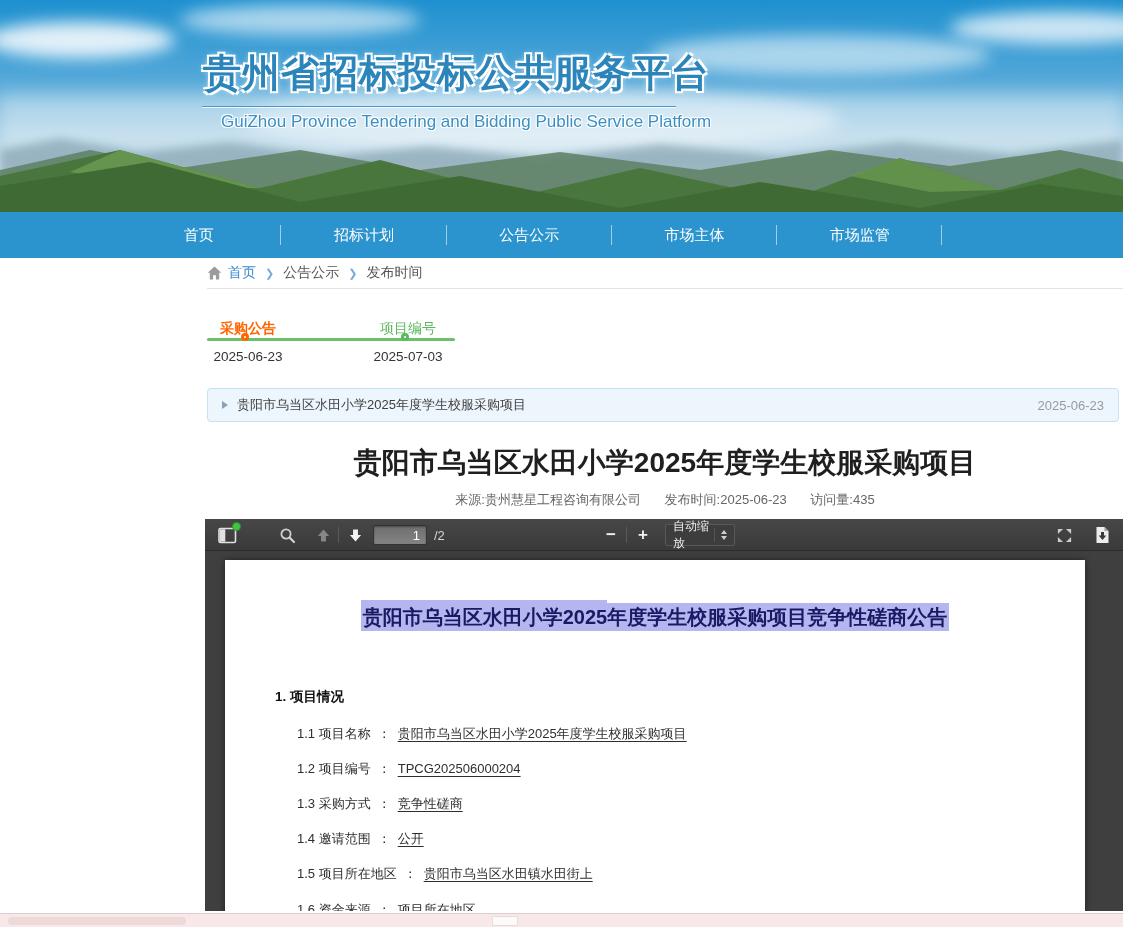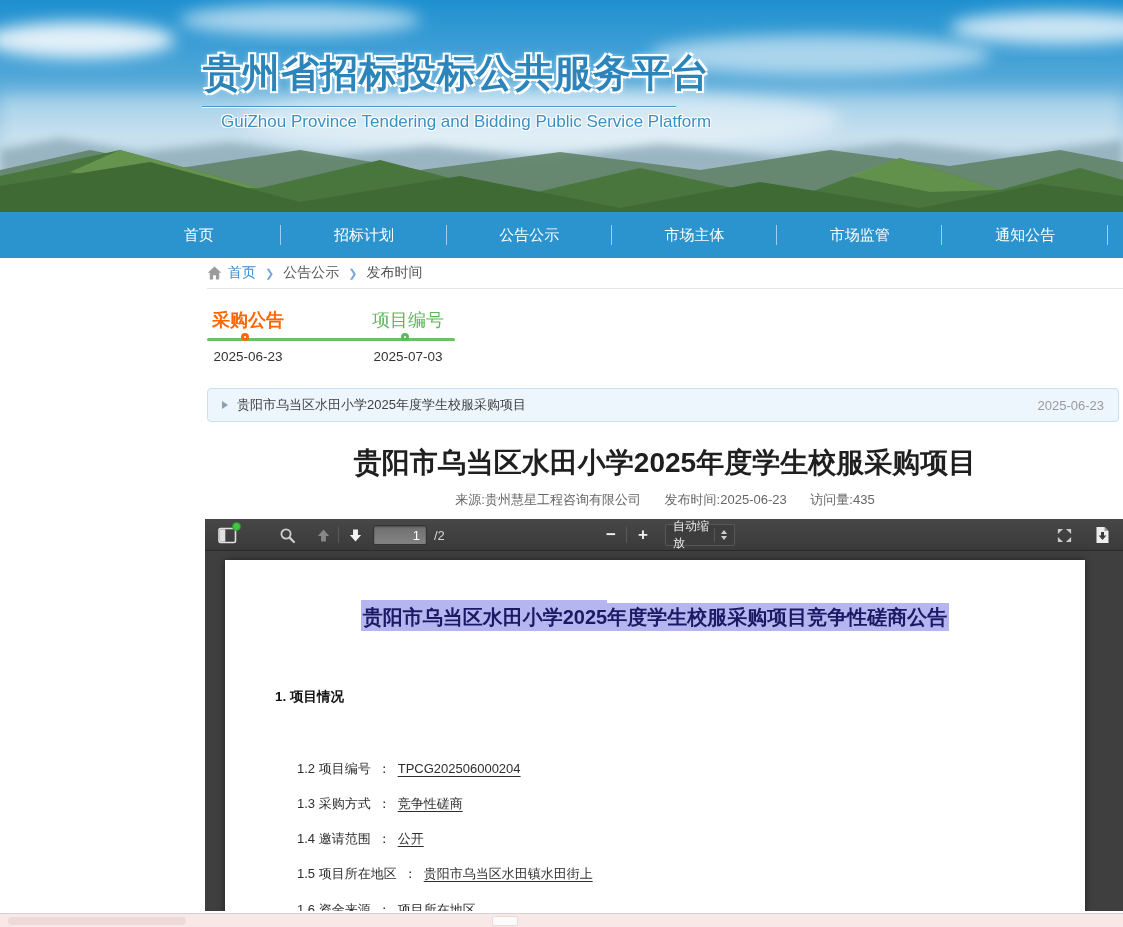--- a/index.html
+++ b/index.html
@@ -44,21 +44,21 @@
     display:flex; align-items:center; border-bottom:1px solid #e4e4e4; font-size:14px;
   }
   .crumb-home { display:inline-flex; margin-right:6px; }
   .crumb-link { color:#3c89cc; text-decoration:none; cursor:pointer; }
   .crumb-sep { color:#76a9db; font-size:11px; margin:0 9px; }
   .crumb-current, .crumb-plain { color:#555; }
 
   
   .timeline { position:absolute; top:296px; left:207px; width:500px; height:84px; }
   .tl-line { position:absolute; left:0; top:42px; width:248px; height:3px; background:#6cbf6c; border-radius:2px; }
-  .tl-label { position:absolute; top:12px; transform:translateX(-50%); font-size:18px; white-space:nowrap; }
+  .tl-label { position:absolute; top:24px; transform:translateX(-50%); font-size:14px; white-space:nowrap; }
   .tl-label.stage0 { left:41px; color:#ff6600; font-weight:bold; }
   .tl-label.stage1 { left:201px; color:#5cb85c; }
   .tl-dot { position:absolute; top:37px; width:8px; height:8px; border-radius:50%; background:#fff; border:3.5px solid; }
   .tl-dot.stage0 { left:34px; border-color:#ff6600; }
   .tl-dot.stage1 { left:194px; border-color:#5cb85c; }
   .tl-date { position:absolute; top:53px; transform:translateX(-50%); font-size:13.5px; color:#333; white-space:nowrap; }
   .tl-date.stage0 { left:41px; }
   .tl-date.stage1 { left:201px; }
 
   
@@ -187,21 +187,20 @@
       <div class="banner-subtitle">GuiZhou Province Tendering and Bidding Public Service Platform</div>
     </div>
   </div>
 
   <div class="nav">
     <a class="nav-item">首页</a>
     <a class="nav-item">招标计划</a>
     <a class="nav-item">公告公示</a>
     <a class="nav-item">市场主体</a>
     <a class="nav-item">市场监管</a>
-    <a class="nav-item">通知公告</a>
   </div>
 
   <div class="breadcrumb">
     <span class="crumb-home">
       <svg width="15" height="14" viewBox="0 0 15 14">
           <path d="M7.5 0.5 L14.3 6.8 H12.2 V13.5 H8.9 V9.3 H6.1 V13.5 H2.8 V6.8 H0.7 Z" fill="#9b9b9b"></path>
         </svg>
     </span>
     <a class="crumb-link">首页</a>
     <span class="crumb-sep">❯</span>
@@ -294,20 +293,23 @@
         </svg>
       </button>
     </div>
 
     <div class="pdf-body">
       <div class="pdf-page">
         <div class="doc-title"><span class="hl p1">贵阳市乌当区水田小学2025</span><span class="hl p2">年度学生校服采购项目竞争性磋商公告</span></div>
 
         <div class="doc-heading">1. 项目情况</div>
 
+        <div class="doc-row" style="top:165px;">
+          <span>1.1 项目名称</span><span class="sep">：</span><span class="val">贵阳市乌当区水田小学2025年度学生校服采购项目</span>
+        </div>
         <div class="doc-row" style="top:200px;">
           <span>1.2 项目编号</span><span class="sep">：</span><span class="val">TPCG202506000204</span>
         </div>
         <div class="doc-row" style="top:235px;">
           <span>1.3 采购方式</span><span class="sep">：</span><span class="val">竞争性磋商</span>
         </div>
         <div class="doc-row" style="top:270px;">
           <span>1.4 邀请范围</span><span class="sep">：</span><span class="val">公开</span>
         </div>
         <div class="doc-row" style="top:305px;">

